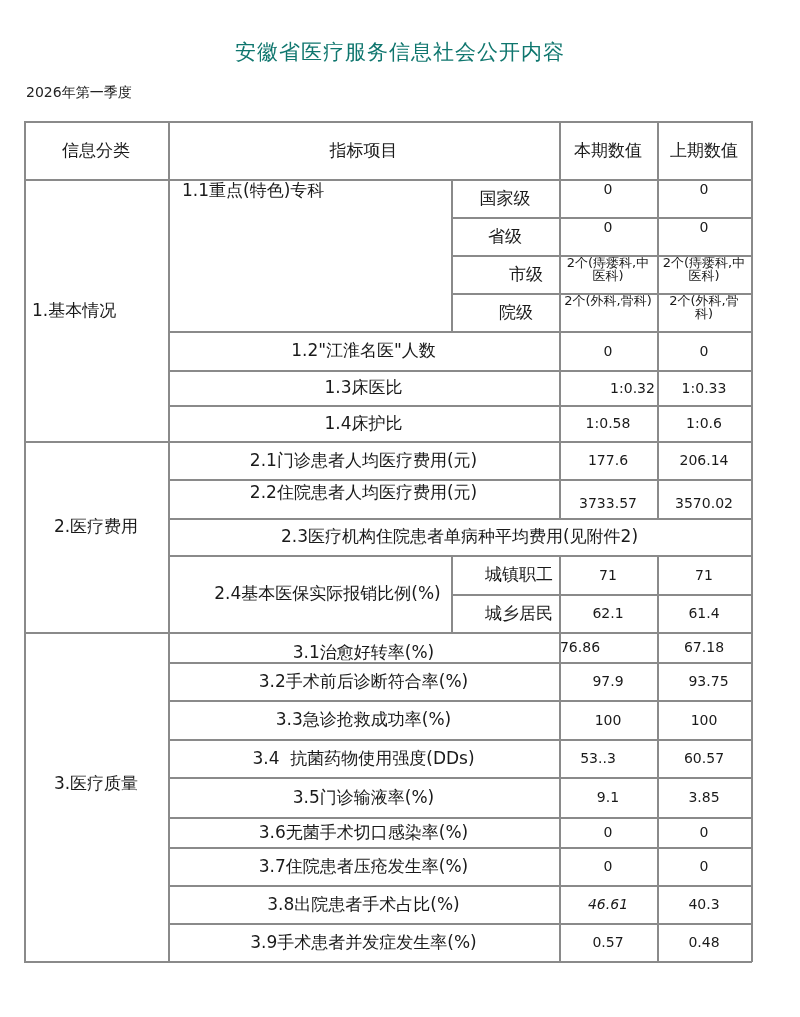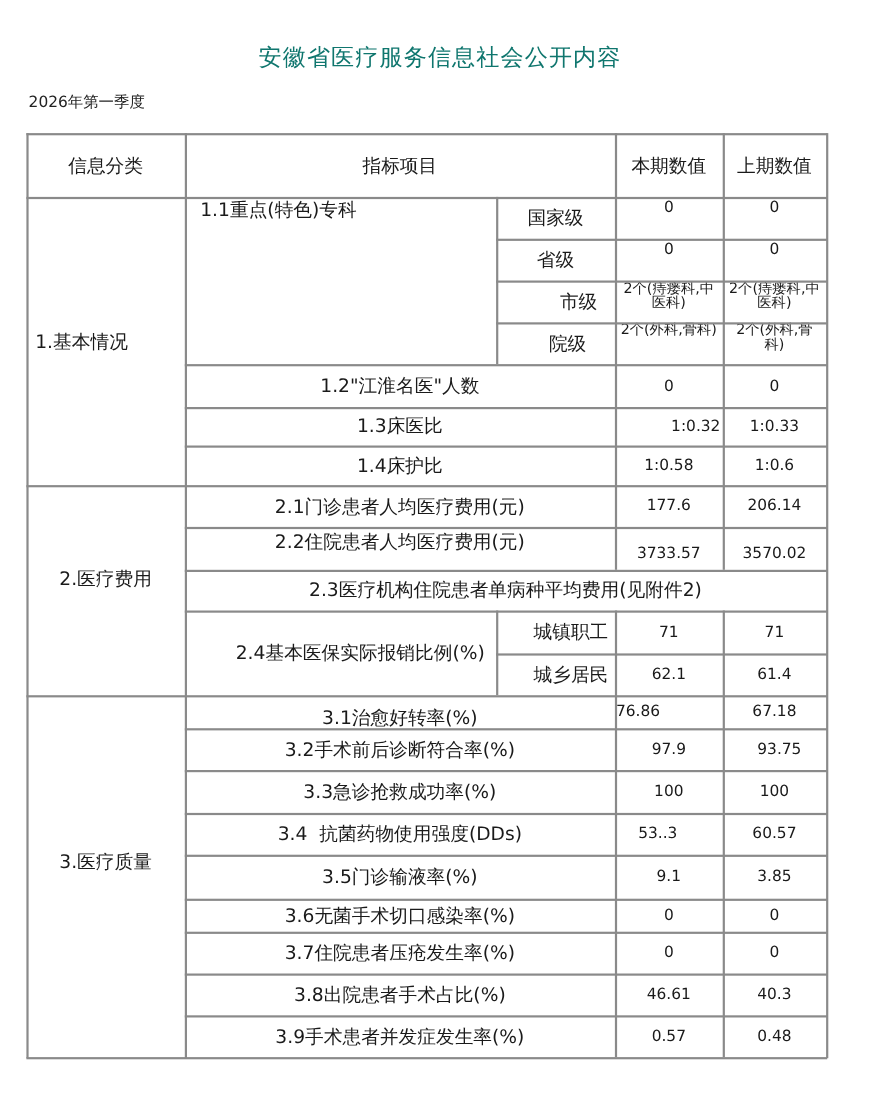--- a/index.html
+++ b/index.html
@@ -118,21 +118,21 @@
 
   <div class="cell" style="left:168px;top:817px;width:391px;height:30px;">3.6无菌手术切口感染率(%)</div>
   <div class="cell val" style="left:559px;top:817px;width:98px;height:30px;">0</div>
   <div class="cell val" style="left:657px;top:817px;width:94px;height:30px;">0</div>
 
   <div class="cell" style="left:168px;top:847px;width:391px;height:38px;">3.7住院患者压疮发生率(%)</div>
   <div class="cell val" style="left:559px;top:847px;width:98px;height:38px;">0</div>
   <div class="cell val" style="left:657px;top:847px;width:94px;height:38px;">0</div>
 
   <div class="cell" style="left:168px;top:885px;width:391px;height:38px;">3.8出院患者手术占比(%)</div>
-  <div class="cell val" style="left:559px;top:885px;width:98px;height:38px;">46.61</div>
+  <div class="cell val" style="left:559px;top:885px;width:98px;height:38px;font-style:italic;">46.61</div>
   <div class="cell val" style="left:657px;top:885px;width:94px;height:38px;">40.3</div>
 
   <div class="cell" style="left:168px;top:923px;width:391px;height:38px;">3.9手术患者并发症发生率(%)</div>
   <div class="cell val" style="left:559px;top:923px;width:98px;height:38px;">0.57</div>
   <div class="cell val" style="left:657px;top:923px;width:94px;height:38px;">0.48</div>
 
   <div class="hline" style="left:24px;top:121px;width:728px;"></div>
   <div class="hline" style="left:24px;top:961px;width:728px;"></div>
   <div class="vline" style="left:24px;top:121px;height:841px;"></div>
   <div class="vline" style="left:751px;top:121px;height:841px;"></div>

